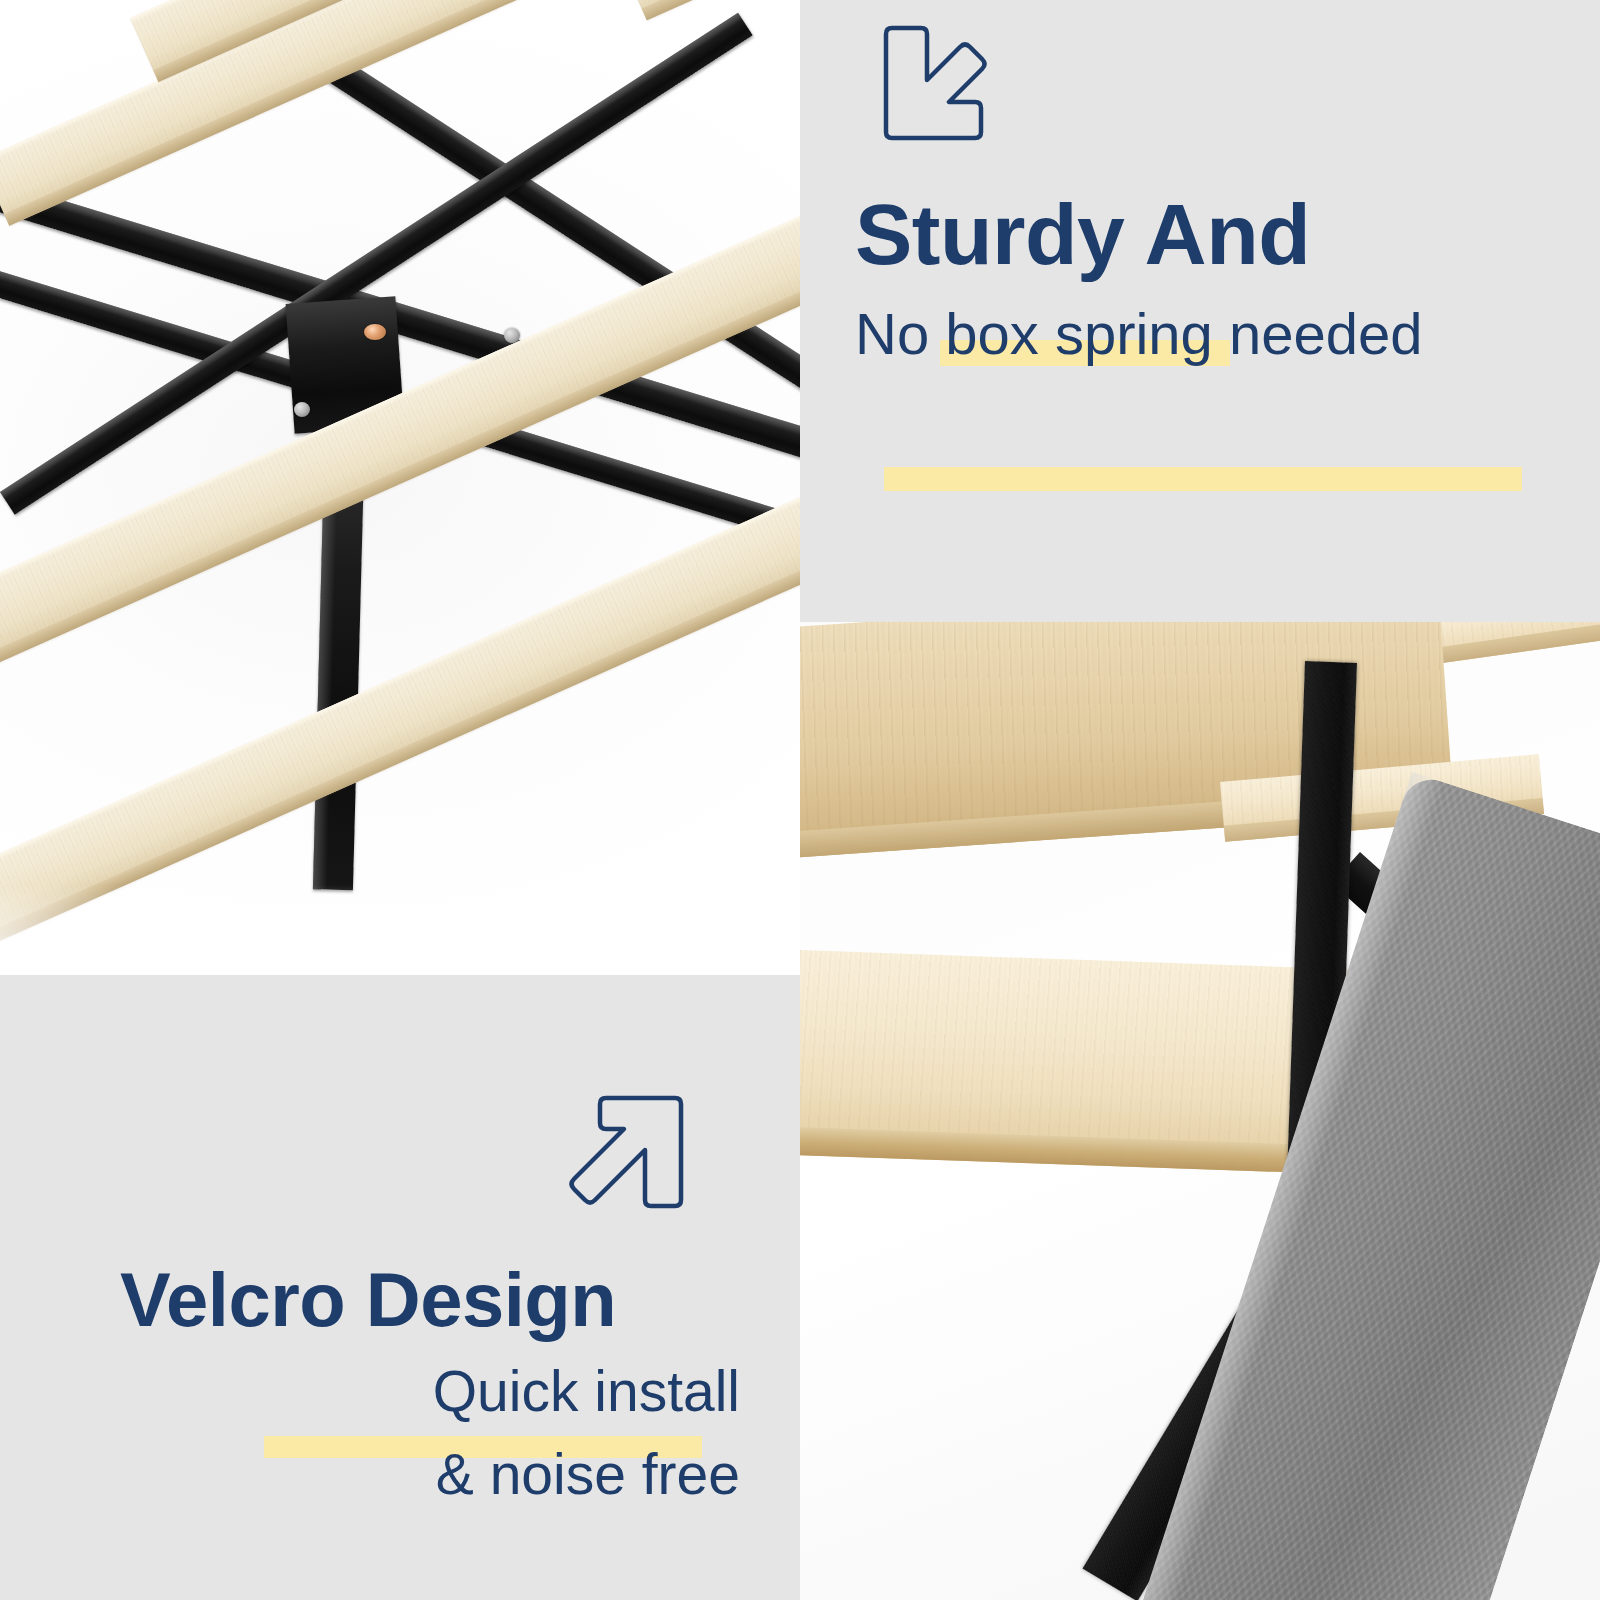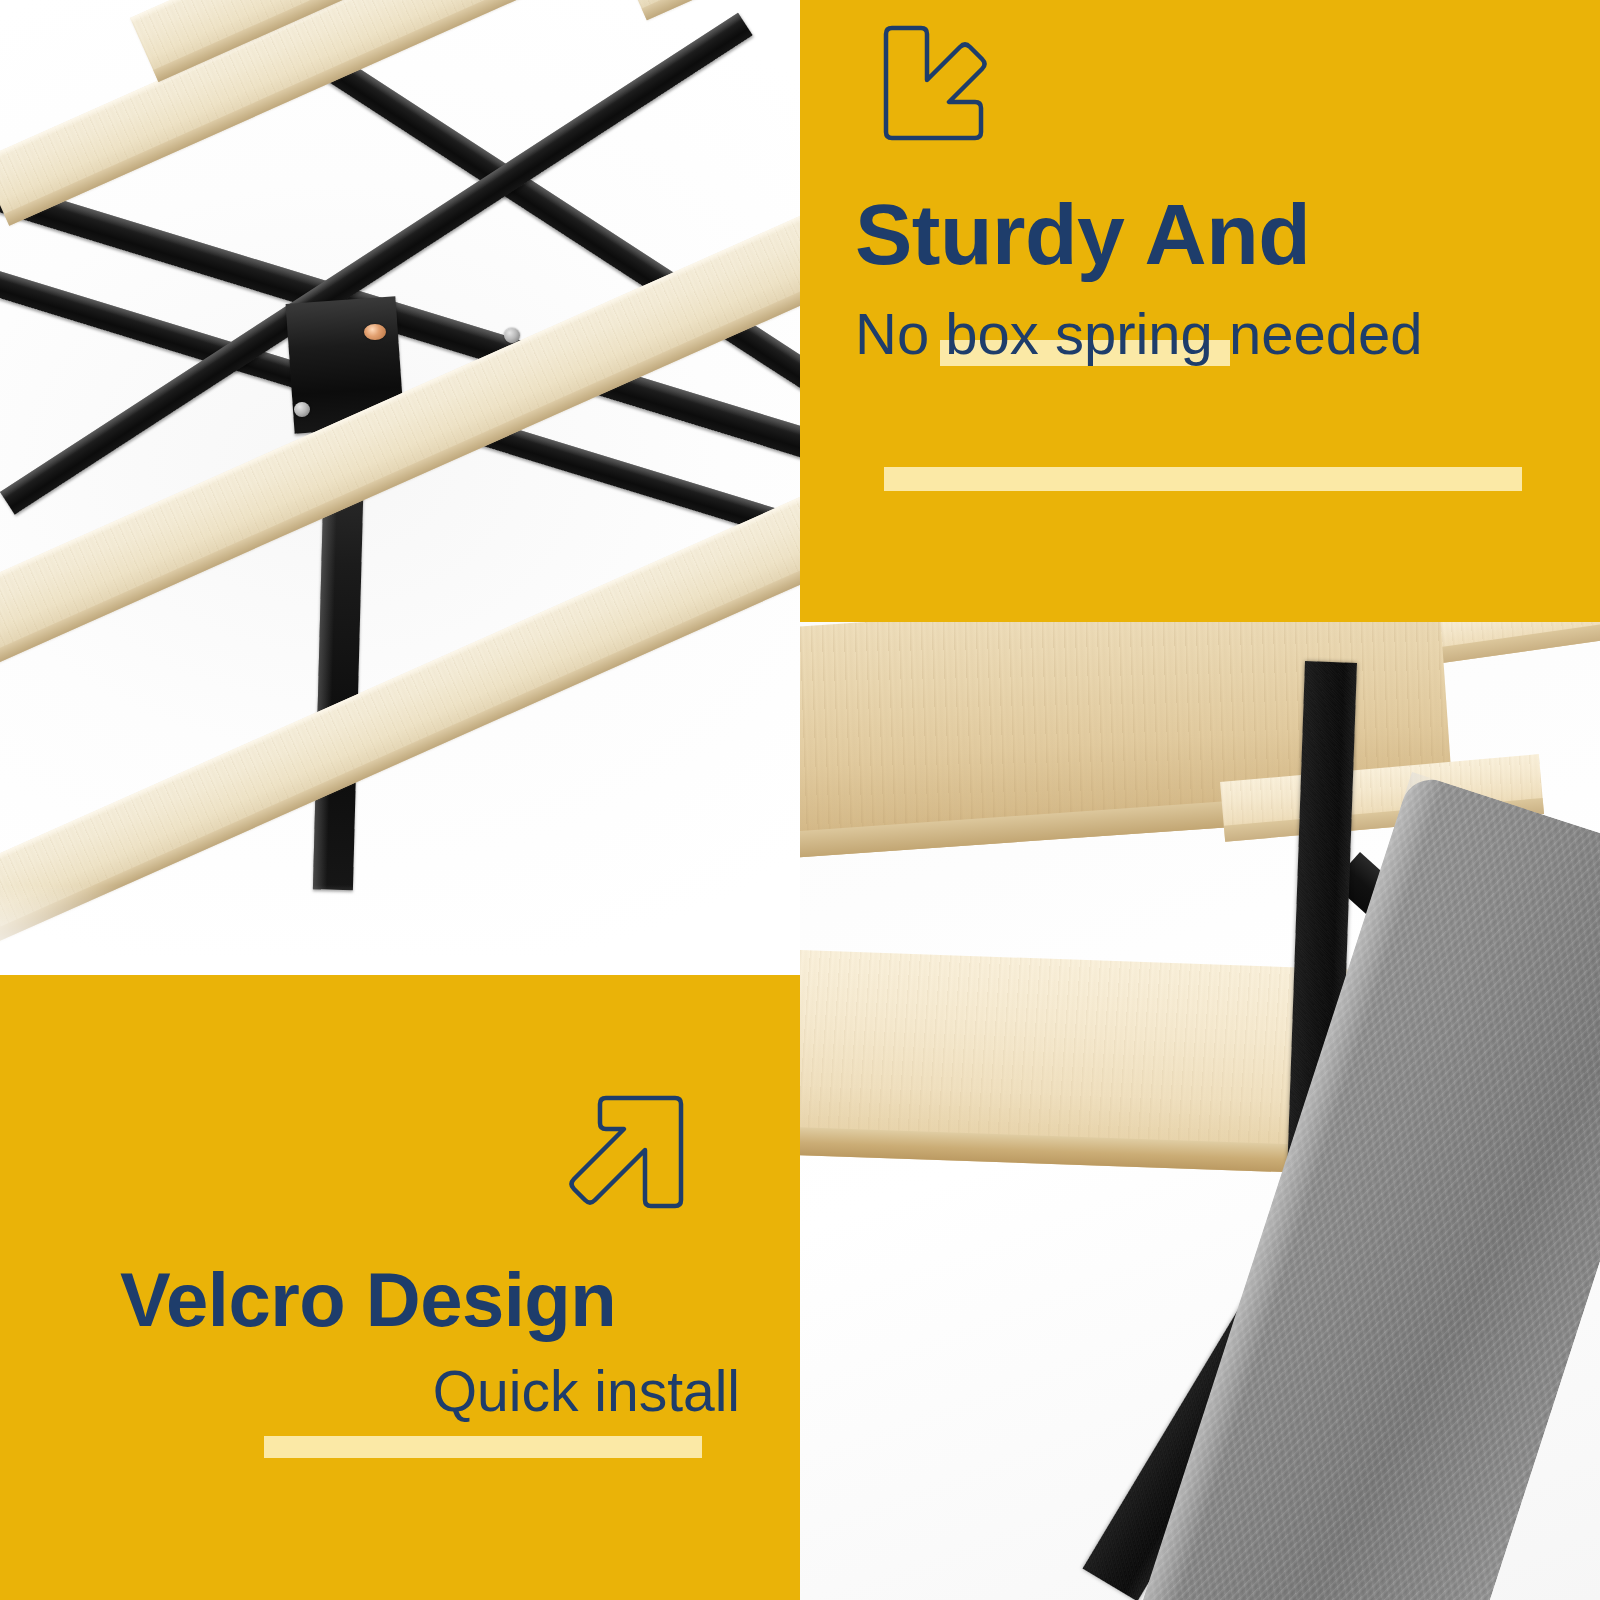--- a/index.html
+++ b/index.html
@@ -12,21 +12,21 @@
     height: 1600px;
     overflow: hidden;
     font-family: "Liberation Sans", sans-serif;
     position: relative;
   }
 
   .infographic {
     position: relative;
     width: 1600px;
     height: 1600px;
-    background: #eab308;
+    background: #e5e5e5;
   }
 
   
   .quadrant {
     position: absolute;
     overflow: hidden;
   }
 
   
   .photo-frame {
@@ -377,15 +377,16 @@
   <div class="textblock block-velcro">
     <div class="arrow-icon">
       <svg width="130" height="126" viewBox="0 0 130 126" fill="none">
         <path d="M43 6 L112 6 Q118 6 118 12 L118 108 Q118 114 112 114 L88 114
                  Q82 114 82 108 L82 58 L32 108 Q27 113 22 108 L11 97
                  Q6 92 11 87 L61 37 L43 37 Q37 37 37 31 L37 12 Q37 6 43 6 Z" stroke="#1e3d6b" stroke-width="4.5" stroke-linejoin="round" fill="none"></path>
       </svg>
     </div>
     <h1 class="headline">Velcro Design</h1>
     <p class="subline">Quick install</p>
+    <p class="subline">&amp; noise free</p>
   </div>
 
 </div>
 
 </body></html>

